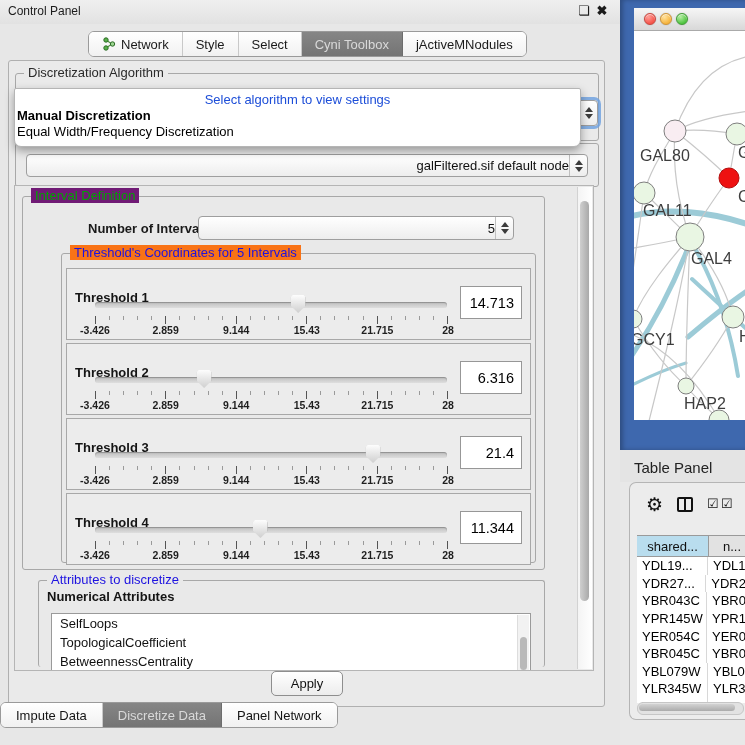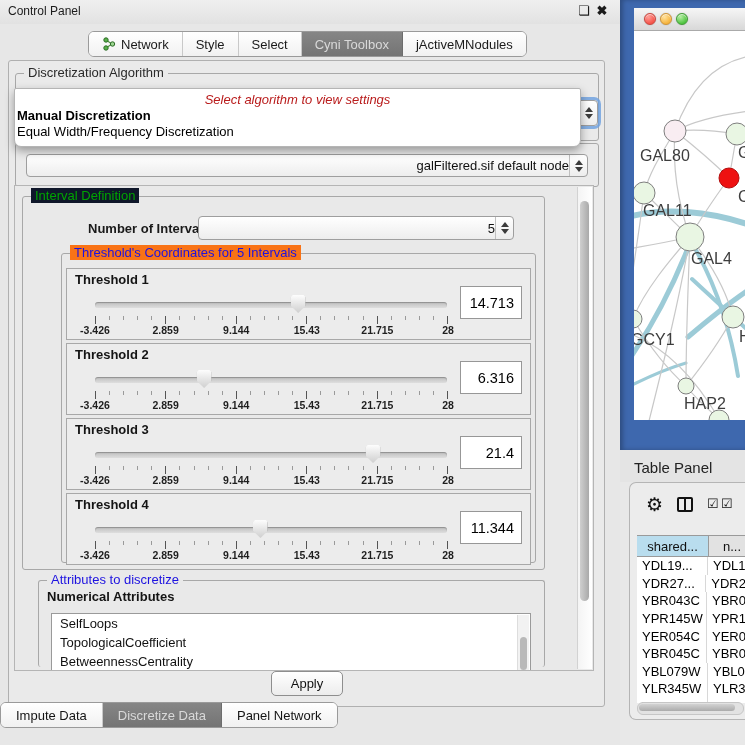--- a/index.html
+++ b/index.html
@@ -26,32 +26,32 @@
   .group-label.blue{color:var(--blue-title);}
 
   .combo{position:absolute;display:flex;align-items:center;background:linear-gradient(#ffffff,#ededed);border:1px solid #9e9e9e;border-radius:4px;font-size:13px;color:#111;padding-left:8px;box-sizing:border-box;}
   .combo .flex1{flex:1;text-align:right;}
   .stepper{width:17px;align-self:stretch;border-left:1px solid #c0c0c0;display:flex;flex-direction:column;align-items:center;justify-content:center;gap:2px;}
   .tri-up{width:0;height:0;border-left:4px solid transparent;border-right:4px solid transparent;border-bottom:5px solid #3c3c3c;}
   .tri-dn{width:0;height:0;border-left:4px solid transparent;border-right:4px solid transparent;border-top:5px solid #3c3c3c;}
   .combo.focused{box-shadow:0 0 0 3px rgba(106,159,224,.8);}
 
   .popup{left:5px;top:27px;width:565px;height:57px;background:#ffffff;border:1px solid #b5b5b5;border-radius:2px 2px 7px 7px;box-shadow:0 4px 10px rgba(0,0,0,.35);z-index:20;}
-  .popup-hint{text-align:center;font-size:13px;color:#b91c1c;padding-top:3px;font-style:italic;}
+  .popup-hint{text-align:center;font-size:13px;color:#1d4ed8;padding-top:3px;}
   .popup-opt{font-size:13px;color:#000;padding:1px 0 0 2px;white-space:nowrap;}
   .popup-opt.bold{font-weight:bold;}
 
   .scrollpane{left:5px;top:124px;width:578px;height:484px;border:1px solid #b5b5b5;background:#e9e9e9;overflow:hidden;}
   .vscroll{position:absolute;top:1px;right:1px;bottom:1px;width:14px;background:linear-gradient(90deg,#f4f4f4,#ffffff);border-left:1px solid #d2d2d2;}
   .vthumb{position:absolute;left:2px;width:9px;border-radius:5px;background:linear-gradient(90deg,#cfcfcf,#a9a9a9);}
 
   .noi-label{font-size:13px;font-weight:bold;color:#1a1a1a;}
   .thr-stack{position:absolute;left:4px;top:14px;width:465px;display:flex;flex-direction:column;gap:3px;}
   .thr-panel{position:relative;height:70px;border:1px solid #a8a8a8;background:#ececec;}
-  .thr-title{position:absolute;left:8px;top:3px;font-size:13px;font-weight:bold;color:#141414;}
+  .thr-title{position:absolute;left:8px;top:21px;font-size:13px;font-weight:bold;color:#141414;}
   .track-wrap{position:absolute;left:28px;top:28px;width:352px;height:16px;}
   .track{position:absolute;left:0;top:5px;width:100%;height:6px;border-radius:3px;background:linear-gradient(#bdbdbd,#dedede);box-shadow:inset 0 1px 1px rgba(0,0,0,.25);}
   .thumb{position:absolute;top:-2px;width:15px;height:18px;transform:translateX(-50%);background:linear-gradient(#fdfdfd,#cfcfcf);clip-path:polygon(0% 14%,14% 0%,86% 0%,100% 14%,100% 60%,50% 100%,0% 60%);filter:drop-shadow(0 0 1px #6f6f6f);}
   .ticks{position:absolute;left:28px;top:47px;width:353px;height:8px;background-image:repeating-linear-gradient(90deg,#555 0 1px,transparent 1px 70.4px),repeating-linear-gradient(90deg,#9a9a9a 0 1px,transparent 1px 14.08px);background-size:100% 100%,100% 55%;background-repeat:no-repeat;}
   .scale{position:absolute;left:28px;top:55px;width:353px;height:12px;}
   .scale span{position:absolute;transform:translateX(-50%);font-size:10.5px;font-weight:bold;color:#1f1f1f;white-space:nowrap;text-align:center;}
   .val{position:absolute;right:8px;top:17px;width:62px;height:33px;background:#fff;border:1px solid #979797;box-sizing:border-box;display:flex;align-items:center;justify-content:flex-end;padding-right:7px;font-size:14.5px;color:#000;}
 
   .attr-list{position:absolute;left:12px;top:32px;width:478px;height:58px;background:#fff;border:1px solid #9a9a9a;overflow:hidden;font-size:13px;color:#111;}
   .attr-item{padding:1px 0 1px 8px;line-height:17px;white-space:nowrap;}
@@ -156,21 +156,21 @@
           <span class="stepper">
               <span class="tri-up"></span>
               <span class="tri-dn"></span>
             </span>
         </div>
       </div>
 
       <div class="abs scrollpane">
 
         <div class="group" style="left:7px;top:10px;width:521px;height:372px;background:#e9e9e9;">
-          <div class="group-label green" style="background:#0f172a;">Interval Definition</div>
+          <div class="group-label green" style="background:#701a75;">Interval Definition</div>
 
           <div class="abs noi-label" style="left:65px;top:24px;">Number of Intervals</div>
           <div class="combo" style="left:175px;top:19px;width:316px;height:24px;">
             <span class="flex1">5</span>
             <span class="stepper">
                 <span class="tri-up"></span>
                 <span class="tri-dn"></span>
               </span>
           </div>
 

